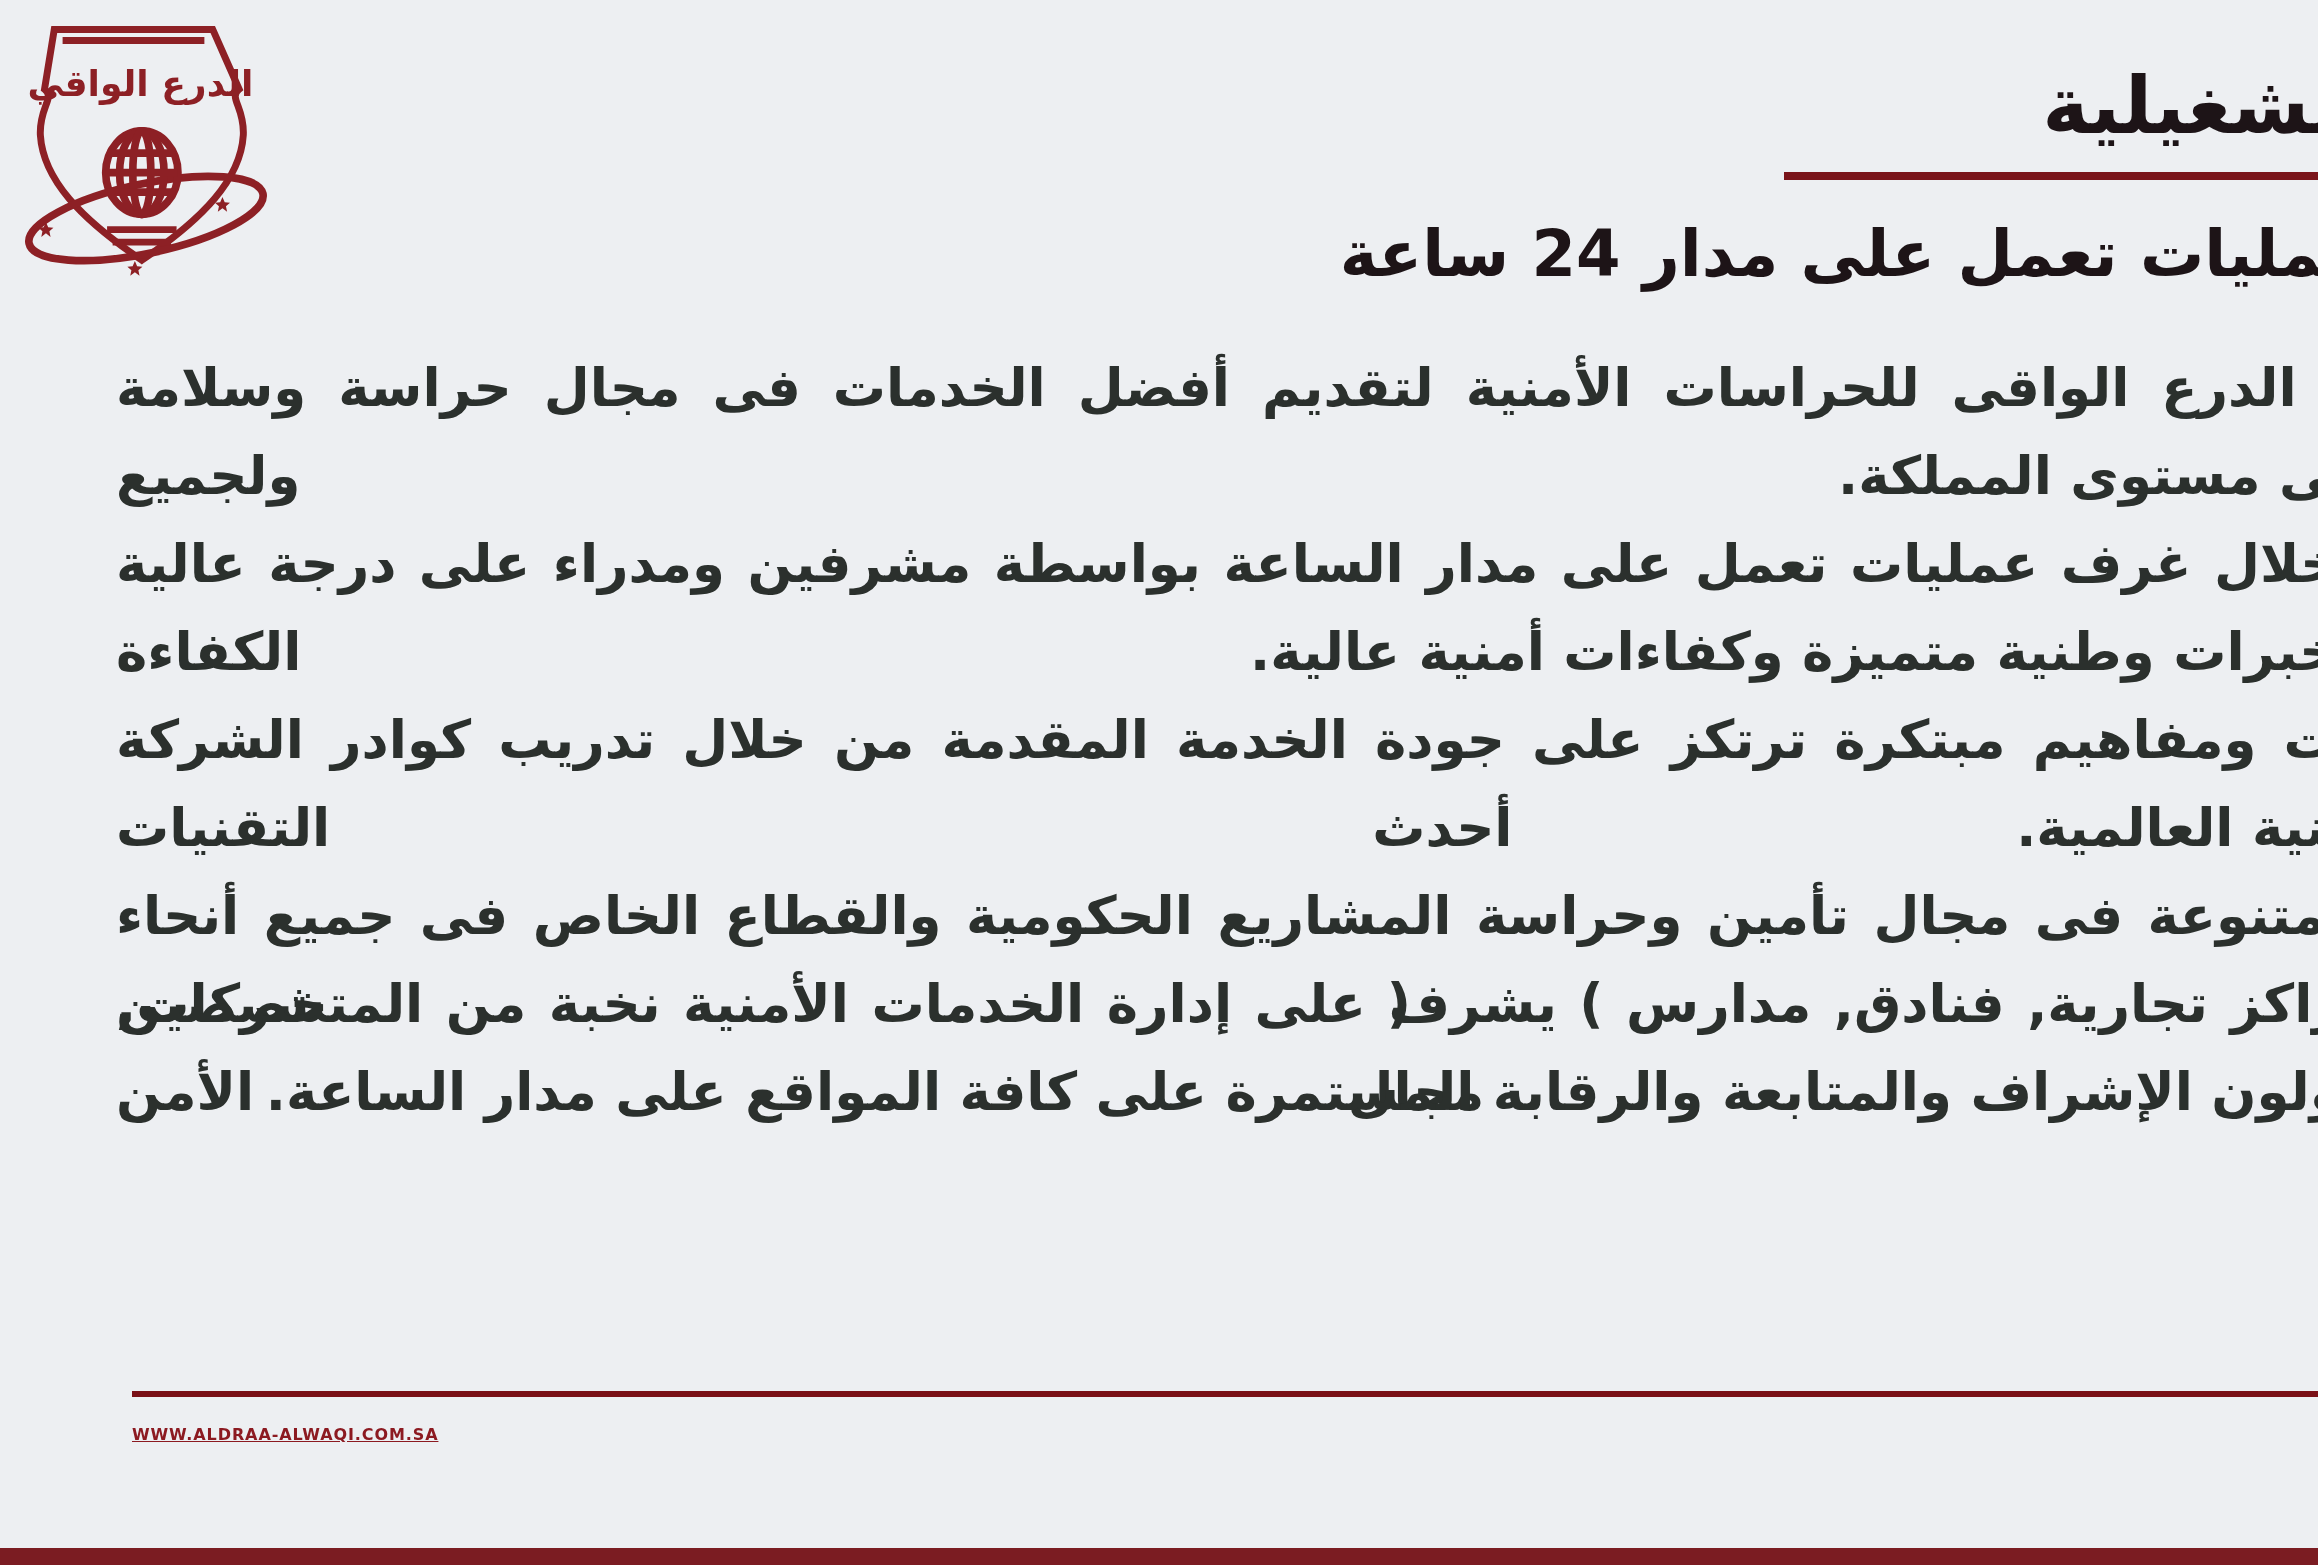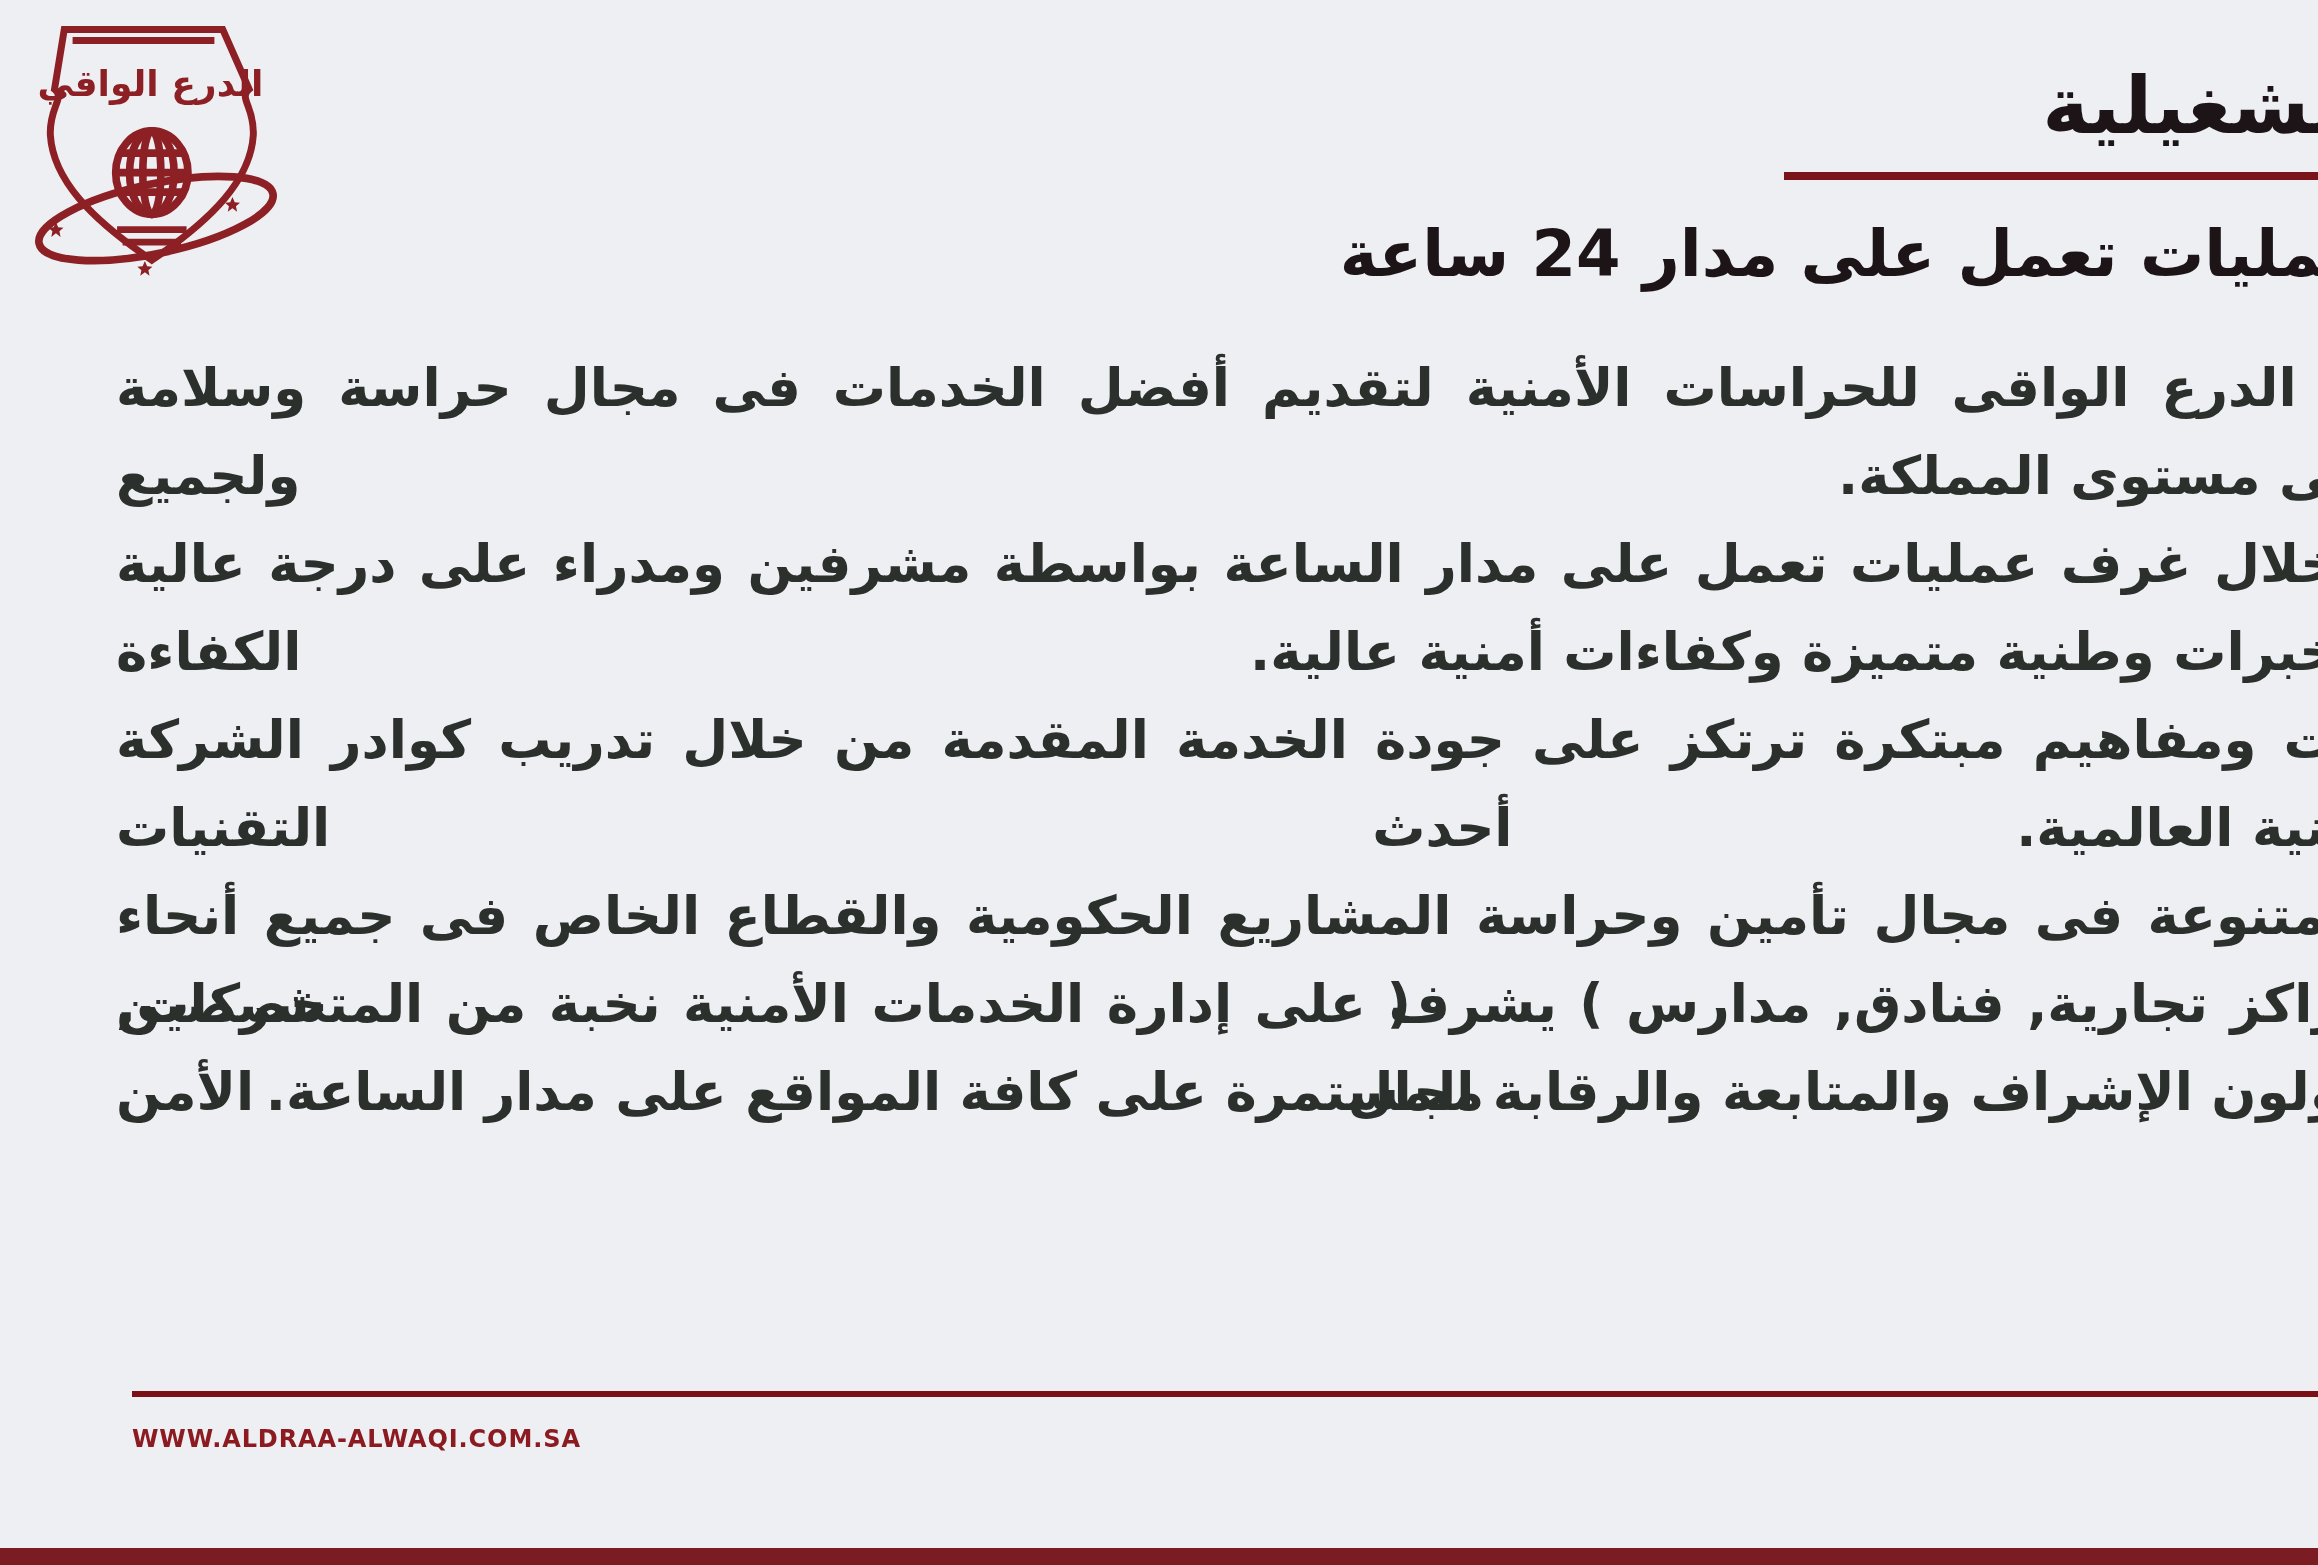--- a/index.html
+++ b/index.html
@@ -5,21 +5,21 @@
 <style>
   html,body{margin:0;padding:0;}
   body{
     width:2783px;height:1566px;position:relative;overflow:hidden;
     background:#edeff2;
     font-family:"DejaVu Sans",sans-serif;
   }
   .slide{position:absolute;inset:0;}
 
   
-  .logo{position:absolute;left:17px;top:10.2px;width:278px;height:278px;}
+  .logo{position:absolute;left:7px;top:10.2px;width:278px;height:278px;}
   .logo svg{width:100%;height:100%;}
   .logo text{font-family:"DejaVu Sans",sans-serif;font-weight:bold;}
 
   
   .page-title{
     position:absolute;top:59px;right:116px;direction:rtl;
     font-size:79px;font-weight:bold;color:#1d1417;line-height:1.2;
     white-space:nowrap;
   }
   .title-rule{
@@ -41,22 +41,23 @@
   .jline{text-align:justify;text-align-last:justify;text-justify:inter-word;}
   .rline{text-align:right;white-space:nowrap;}
 
   
   .footer-rule{
     position:absolute;left:132px;top:1391px;width:2535px;height:6px;
     background:#7a1016;
   }
   .footer-site{
     position:absolute;left:132px;top:1425px;
-    font-size:24px;font-weight:bold;color:#8c1a21;letter-spacing:0.9px;
+    font-size:16px;font-weight:bold;color:#8c1a21;letter-spacing:0.9px;
     white-space:nowrap;
+    text-decoration:underline;
   }
   .bottom-bar{
     position:absolute;left:0;bottom:0;width:100%;height:17.6px;
     background:#7b1c22;
   }
 </style>
 </head>
 <body>
 
 <div class="slide">

